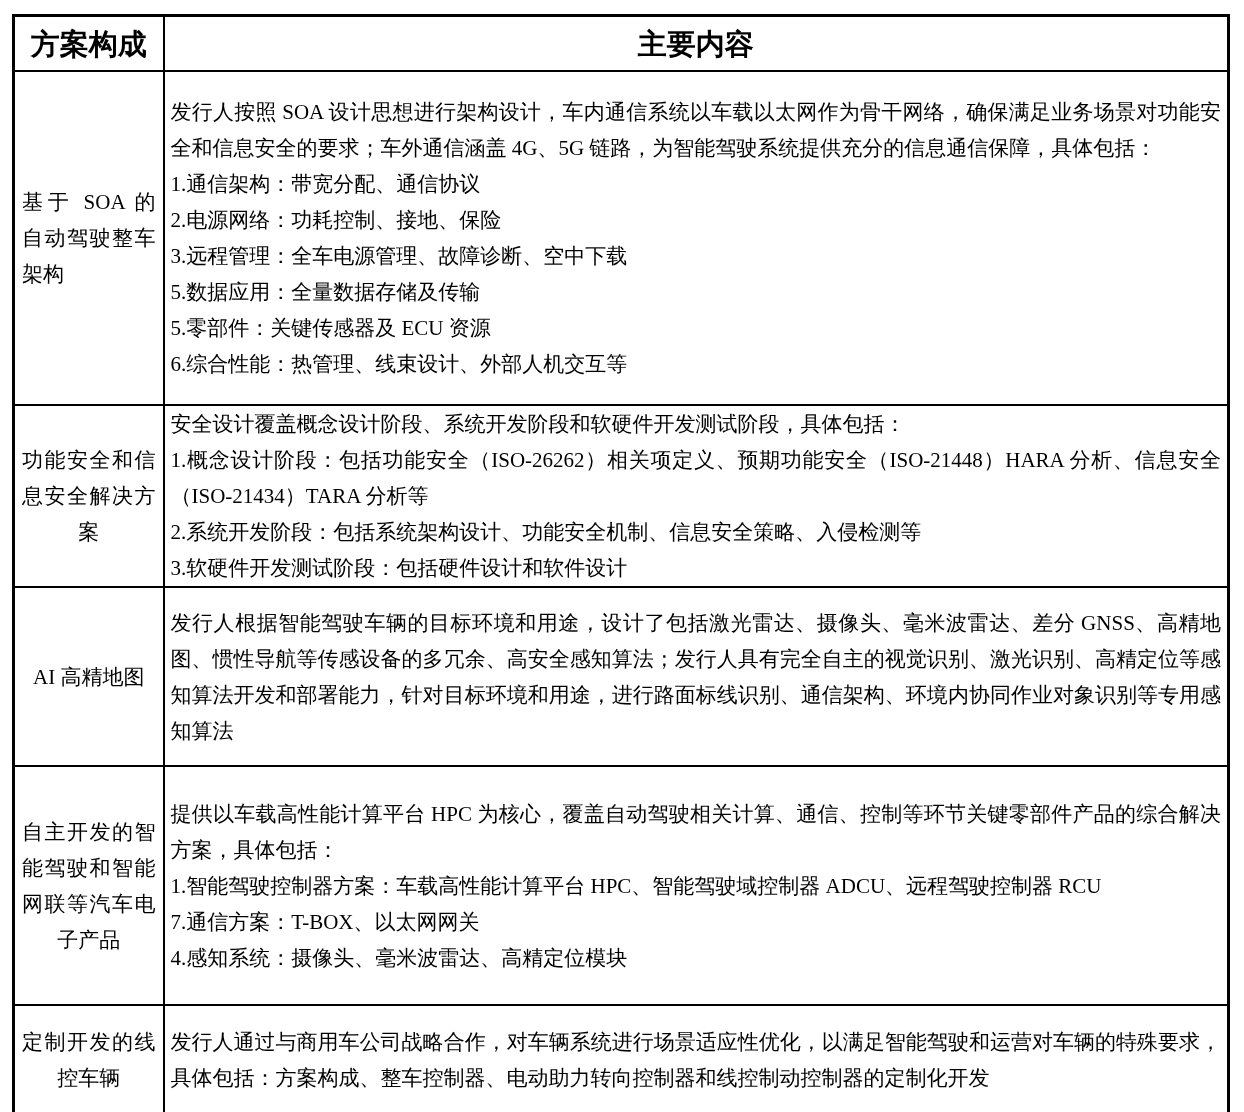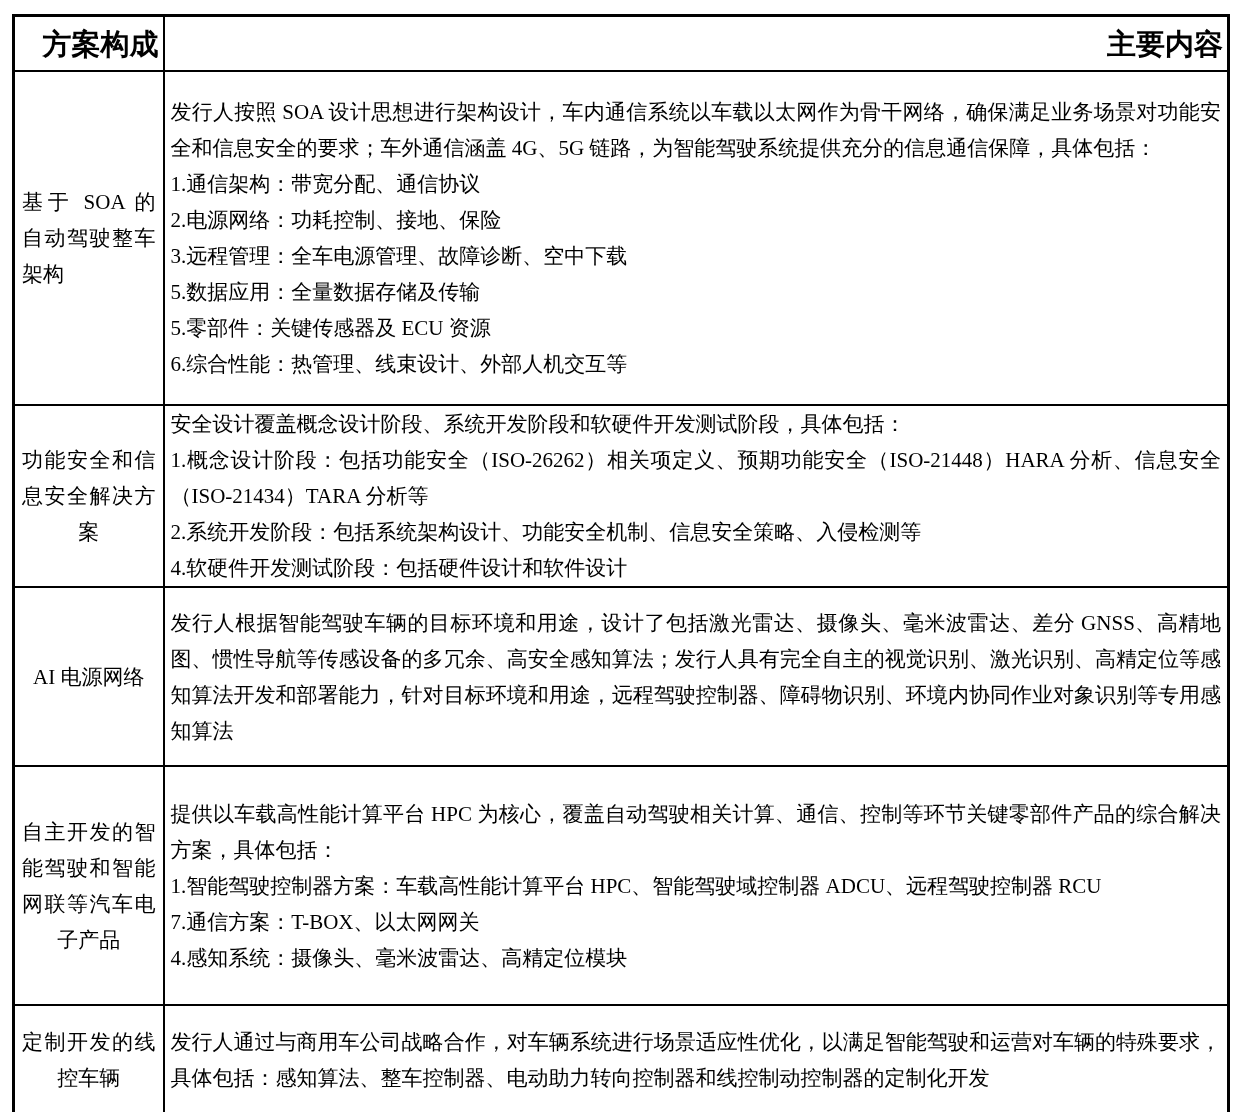--- a/index.html
+++ b/index.html
@@ -24,21 +24,21 @@
   .doc-table td {
     border: 2px solid #000000;
     font-size: 21px;
     line-height: 36px;
     vertical-align: middle;
     overflow: hidden;
   }
   .doc-table th {
     font-size: 29px;
     font-weight: bold;
-    text-align: right;
+    text-align: center;
     height: 53px;
     padding: 0 4px;
   }
   col.c1 { width: 150px; }
   .label-cell {
     padding: 15px 7px;
     text-align: justify;
     text-align-last: left;
   }
   .label-cell.center-last {
@@ -85,41 +85,41 @@
         <div class="para">6.综合性能：热管理、线束设计、外部人机交互等</div>
       </td>
     </tr>
 
     <tr class="r2">
       <td class="label-cell center-last">功能安全和信息安全解决方案</td>
       <td class="content-cell">
         <div class="para">安全设计覆盖概念设计阶段、系统开发阶段和软硬件开发测试阶段，具体包括：</div>
         <div class="para">1.概念设计阶段：包括功能安全（ISO-26262）相关项定义、预期功能安全（ISO-21448）HARA 分析、信息安全（ISO-21434）TARA 分析等</div>
         <div class="para">2.系统开发阶段：包括系统架构设计、功能安全机制、信息安全策略、入侵检测等</div>
-        <div class="para">4.软硬件开发测试阶段：包括硬件设计和软件设计</div>
+        <div class="para">3.软硬件开发测试阶段：包括硬件设计和软件设计</div>
       </td>
     </tr>
 
     <tr class="r3">
-      <td class="label-cell center-last">AI 电源网络</td>
+      <td class="label-cell center-last">AI 高精地图</td>
       <td class="content-cell">
-        <div class="para">发行人根据智能驾驶车辆的目标环境和用途，设计了包括激光雷达、摄像头、毫米波雷达、差分 GNSS、高精地图、惯性导航等传感设备的多冗余、高安全感知算法；发行人具有完全自主的视觉识别、激光识别、高精定位等感知算法开发和部署能力，针对目标环境和用途，远程驾驶控制器、障碍物识别、环境内协同作业对象识别等专用感知算法</div>
+        <div class="para">发行人根据智能驾驶车辆的目标环境和用途，设计了包括激光雷达、摄像头、毫米波雷达、差分 GNSS、高精地图、惯性导航等传感设备的多冗余、高安全感知算法；发行人具有完全自主的视觉识别、激光识别、高精定位等感知算法开发和部署能力，针对目标环境和用途，进行路面标线识别、通信架构、环境内协同作业对象识别等专用感知算法</div>
       </td>
     </tr>
 
     <tr class="r4">
       <td class="label-cell center-last">自主开发的智能驾驶和智能网联等汽车电子产品</td>
       <td class="content-cell">
         <div class="para">提供以车载高性能计算平台 HPC 为核心，覆盖自动驾驶相关计算、通信、控制等环节关键零部件产品的综合解决方案，具体包括：</div>
         <div class="para">1.智能驾驶控制器方案：车载高性能计算平台 HPC、智能驾驶域控制器 ADCU、远程驾驶控制器 RCU</div>
         <div class="para">7.通信方案：T-BOX、以太网网关</div>
         <div class="para">4.感知系统：摄像头、毫米波雷达、高精定位模块</div>
       </td>
     </tr>
 
     <tr class="r5">
       <td class="label-cell center-last">定制开发的线控车辆</td>
       <td class="content-cell">
-        <div class="para">发行人通过与商用车公司战略合作，对车辆系统进行场景适应性优化，以满足智能驾驶和运营对车辆的特殊要求，具体包括：感知算法、整车控制器、电动助力转向控制器和线控制动控制器的定制化开发</div>
+        <div class="para">发行人通过与商用车公司战略合作，对车辆系统进行场景适应性优化，以满足智能驾驶和运营对车辆的特殊要求，具体包括：方案构成、整车控制器、电动助力转向控制器和线控制动控制器的定制化开发</div>
       </td>
     </tr>
   </tbody>
 </table>
 
 </body></html>

